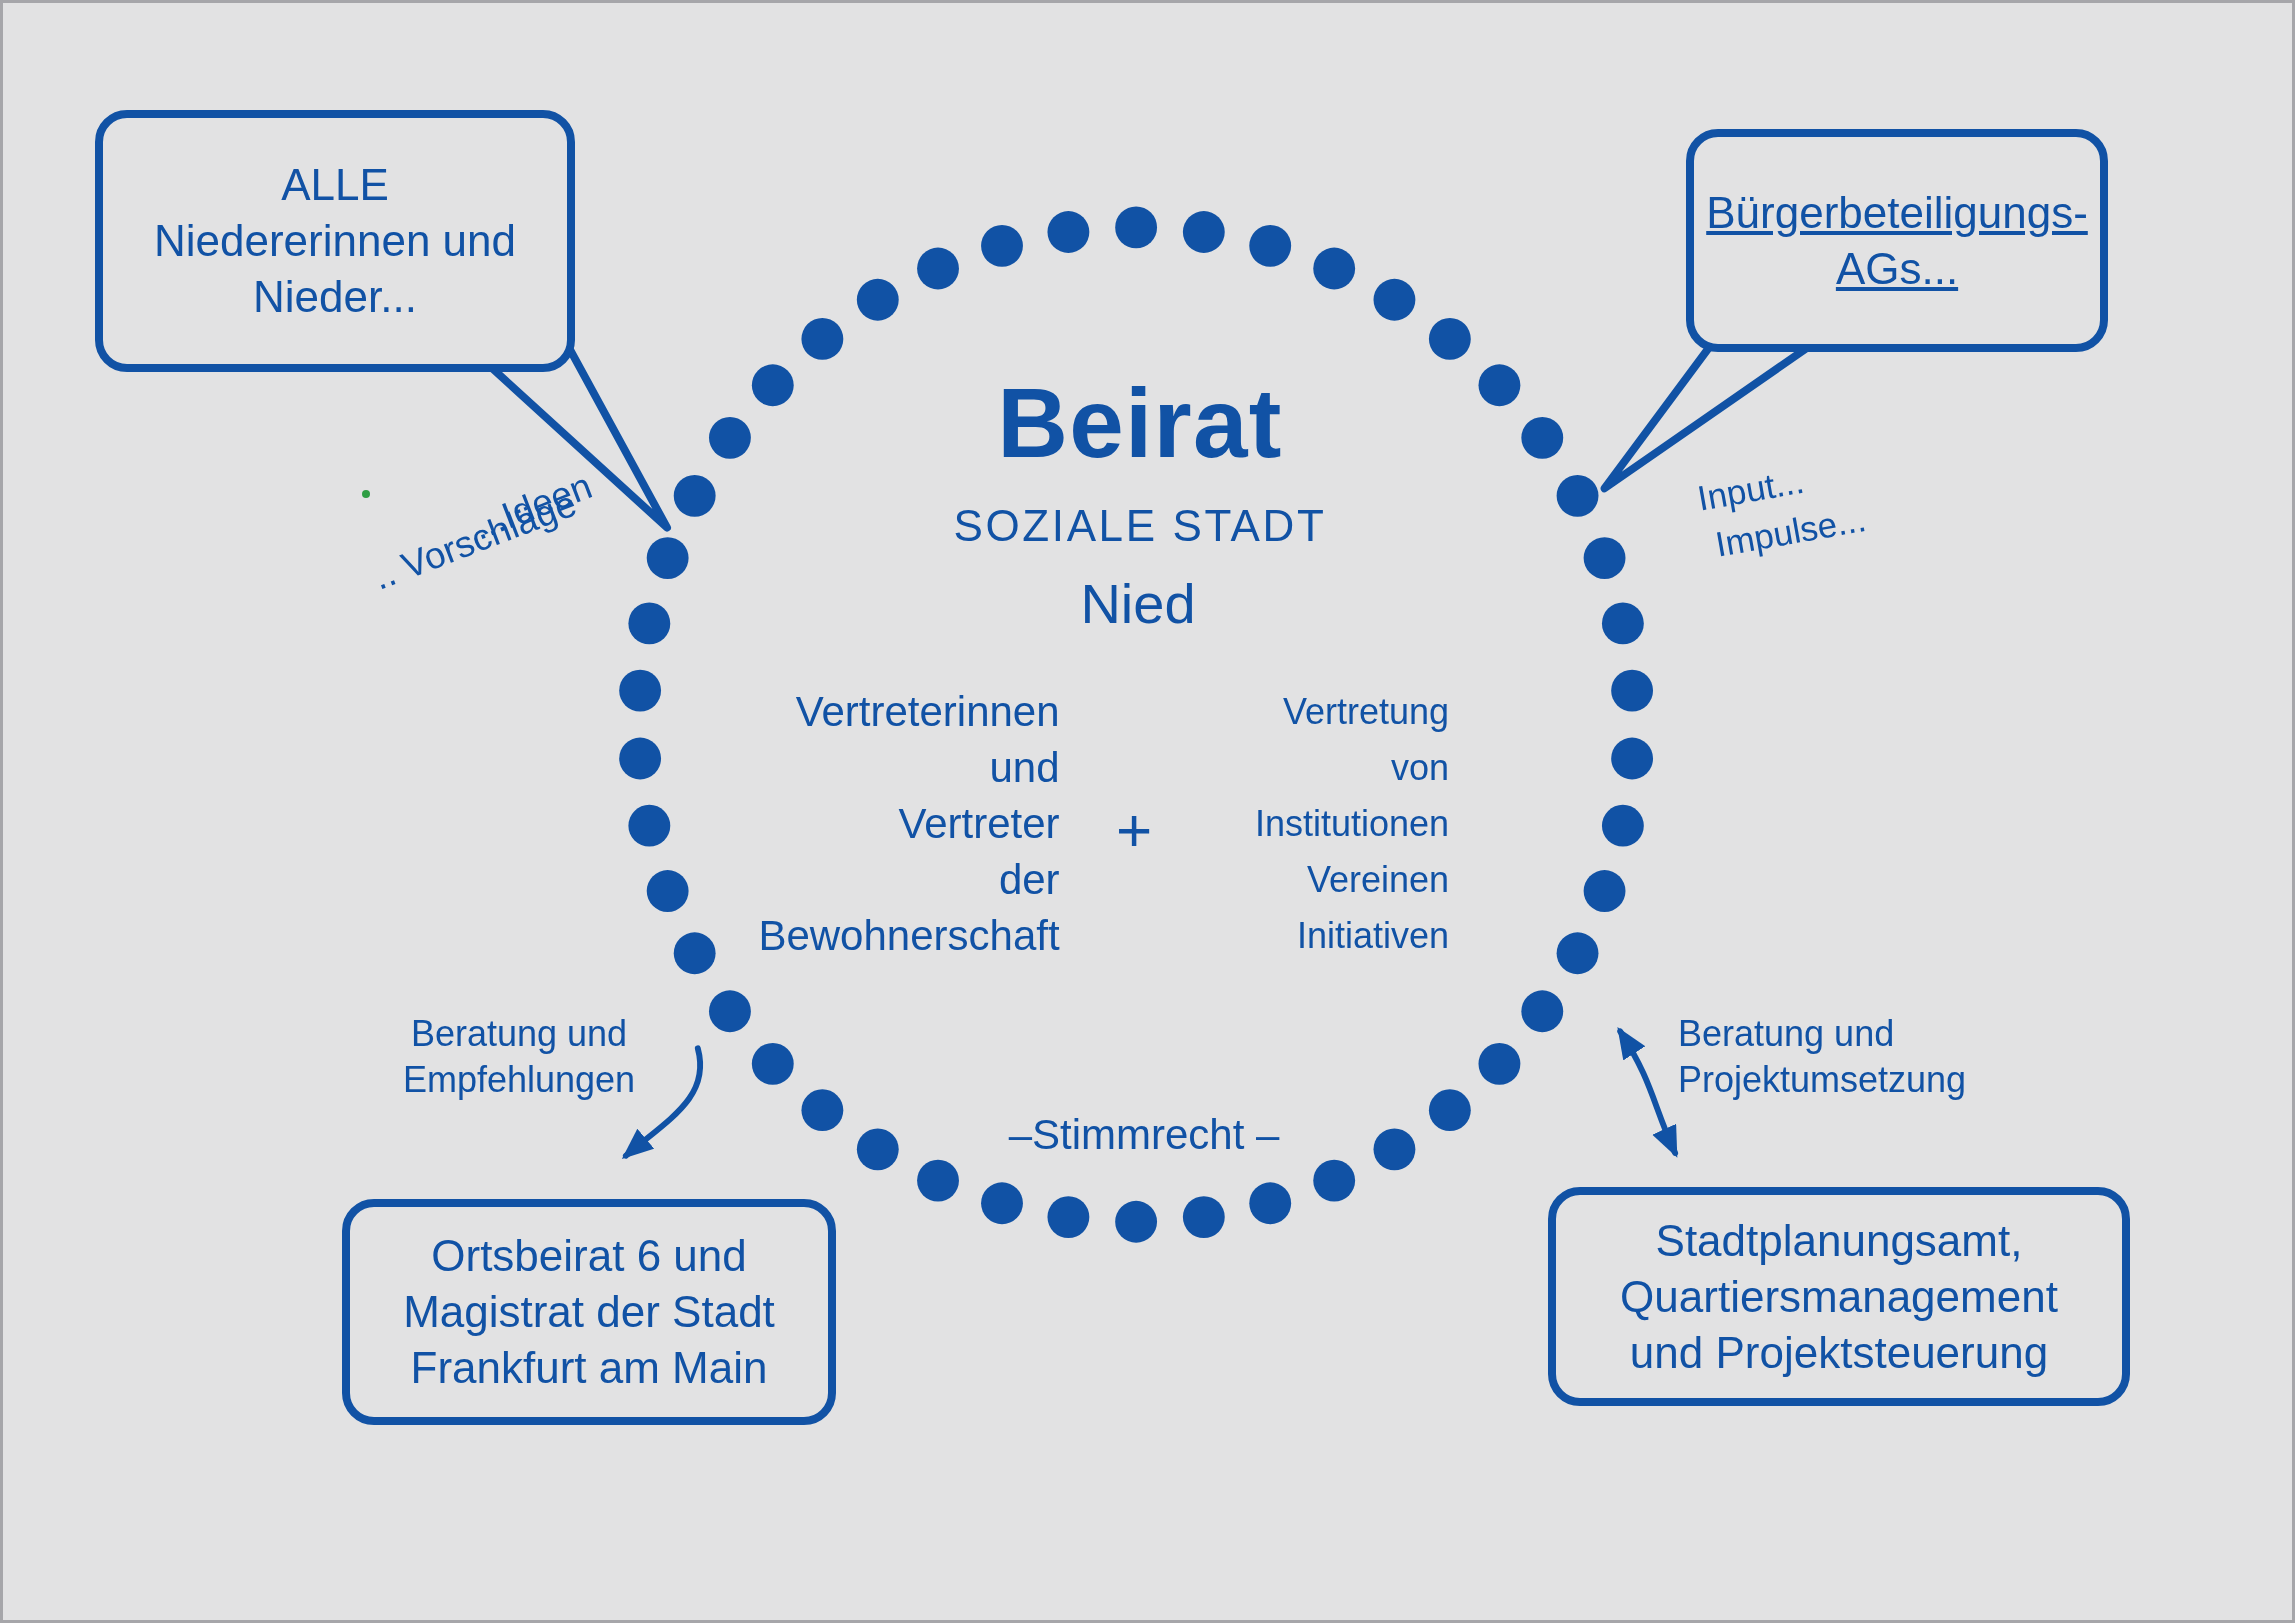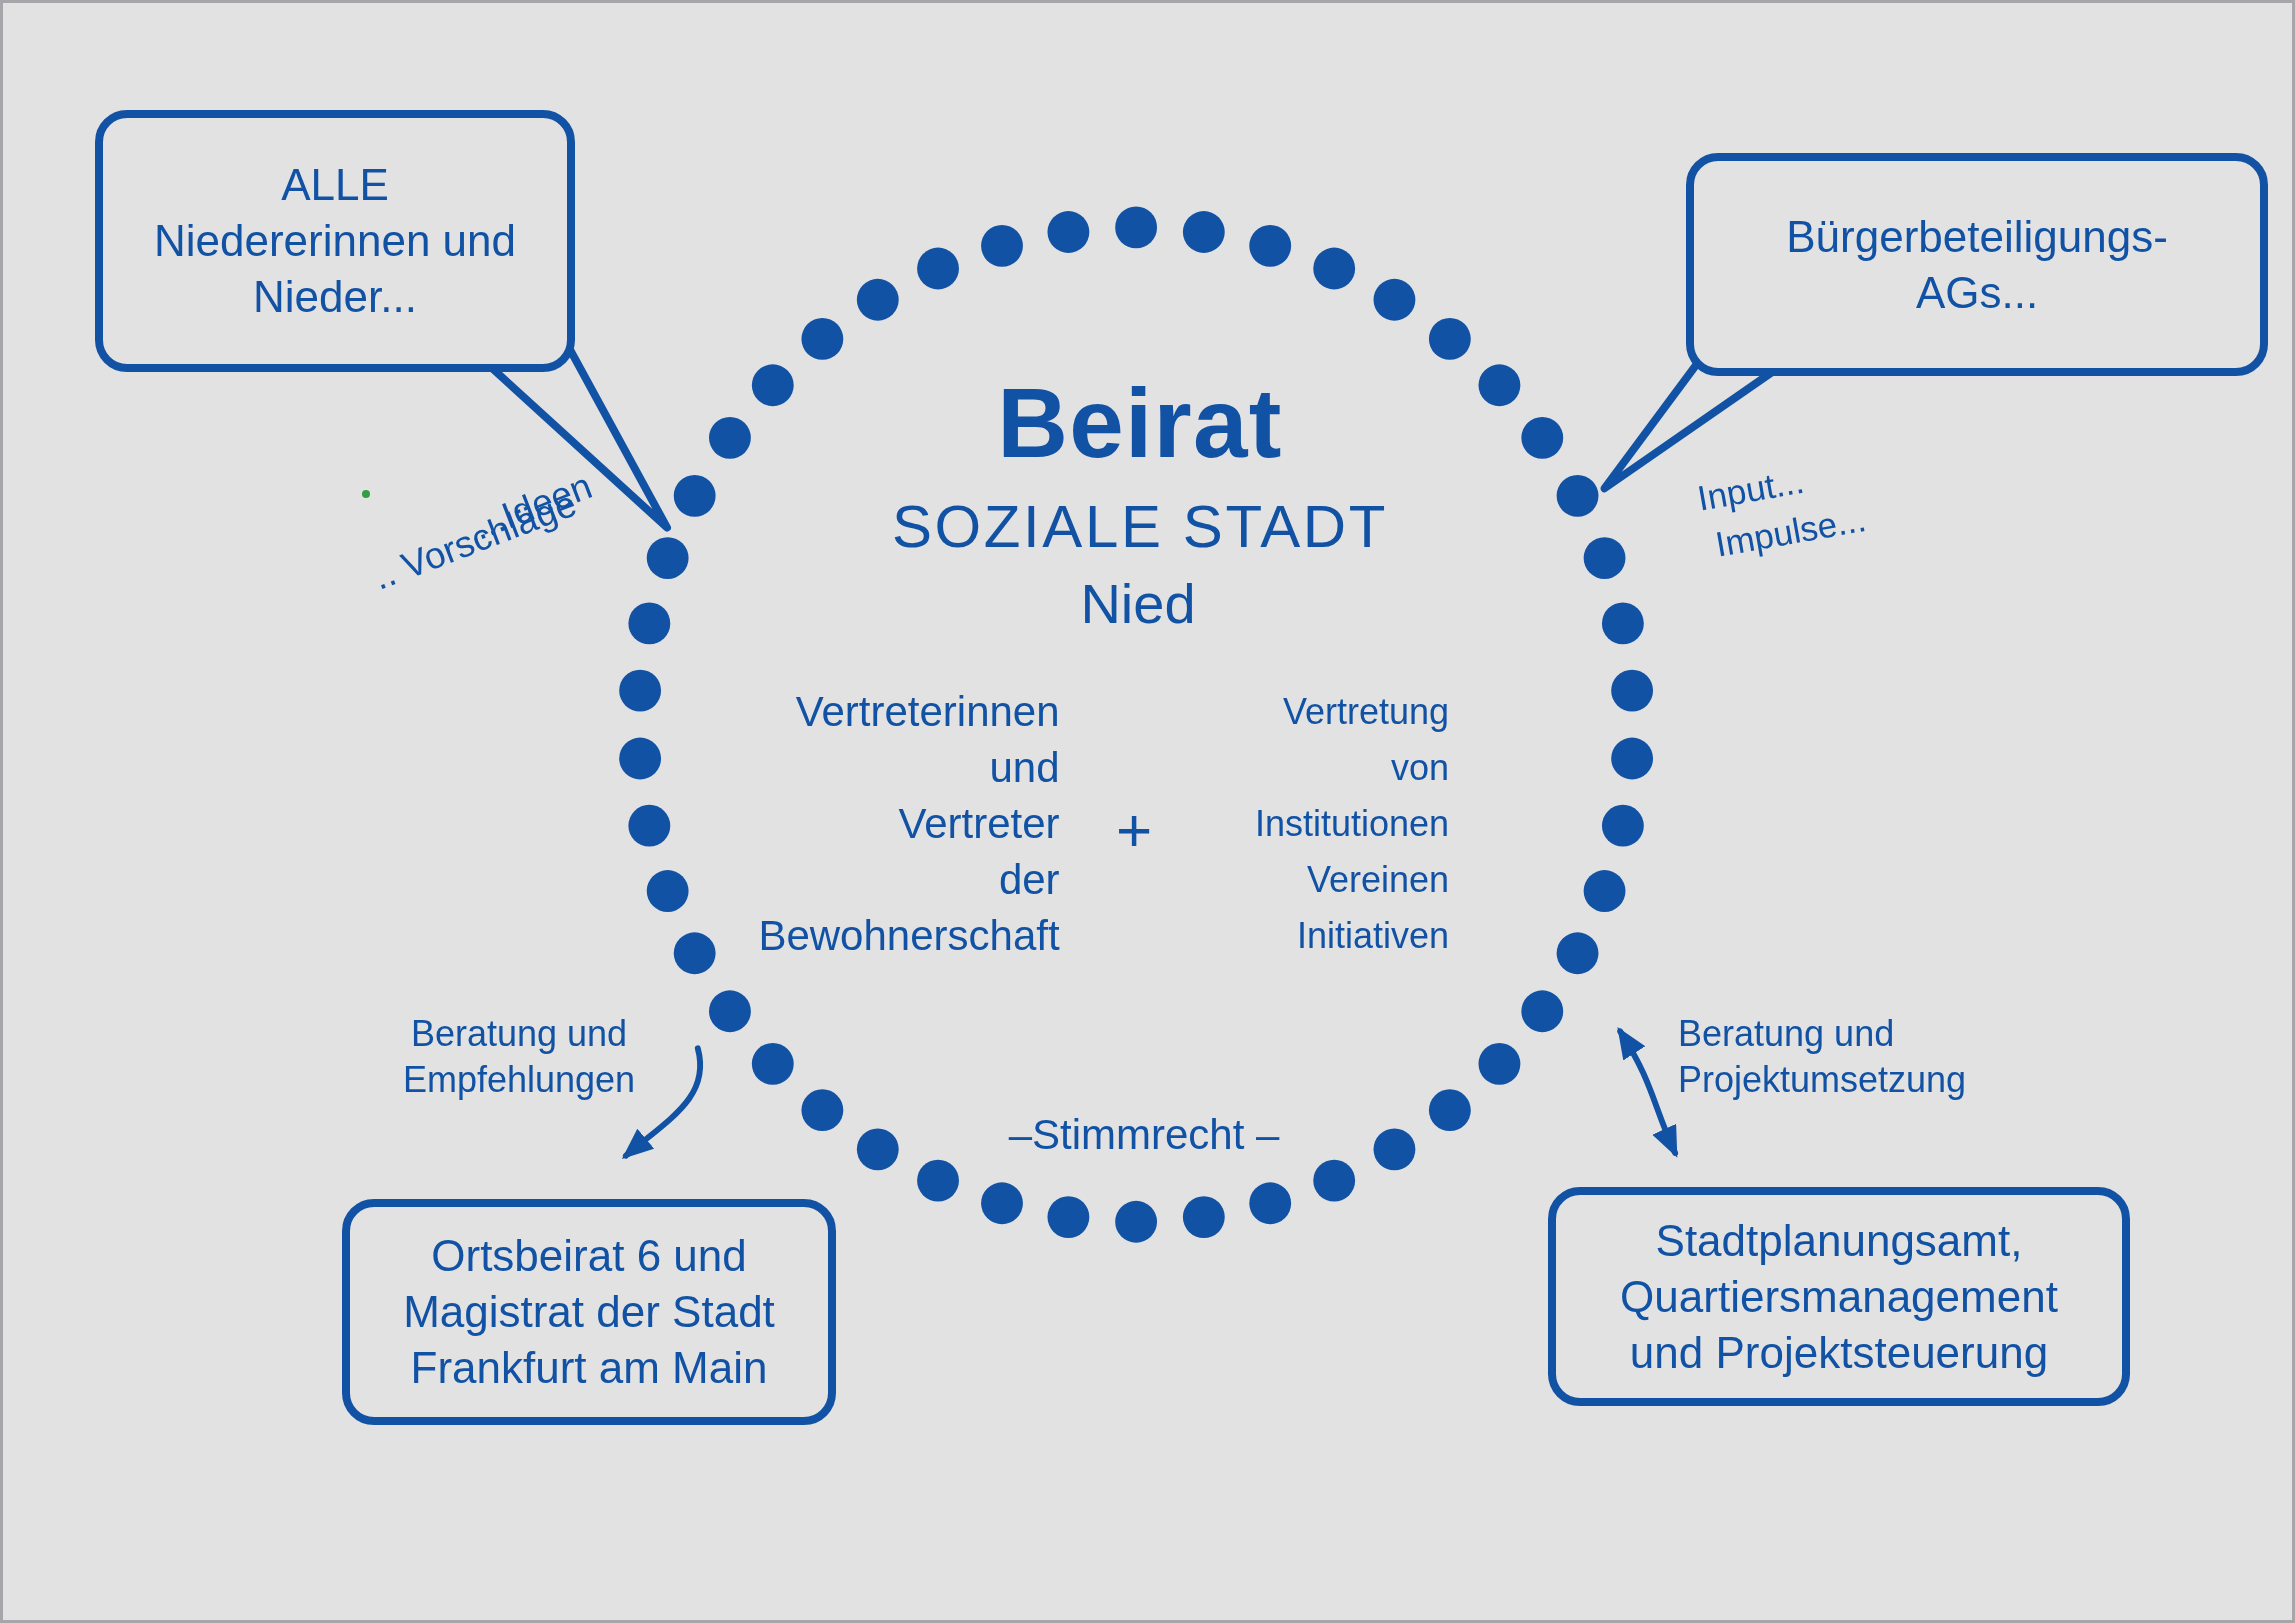--- a/index.html
+++ b/index.html
@@ -49,26 +49,26 @@
     background: var(--background);
     display: flex;
     flex-direction: column;
     justify-content: center;
     text-align: center;
     font-size: 44px;
     line-height: 56px;
     white-space: nowrap;
   }
   #bubble-top-left     { left: 92px;  top: 107px;  width: 480px; height: 262px; }
-  #bubble-top-right    { left: 1683px; top: 150px;  width: 582px; height: 223px; }
+  #bubble-top-right    { left: 1683px; top: 126px;  width: 422px; height: 223px; text-decoration: underline; }
   #box-bottom-left     { left: 339px;  top: 1196px; width: 494px; height: 226px; }
   #box-bottom-right    { left: 1545px; top: 1184px; width: 582px; height: 219px; }
 
   #circle-title    { left: 1137px; top: 420px;  font-size: 98px; font-weight: bold; letter-spacing: 1.3px; }
-  #circle-subtitle { left: 1137px; top: 523px;  font-size: 60px; letter-spacing: 2.6px; }
+  #circle-subtitle { left: 1137px; top: 523px;  font-size: 44px; letter-spacing: 2.6px; }
   #circle-nied     { left: 1135px; top: 600px;  font-size: 56px; }
   #left-column     { left: 906px; top: 821px; font-size: 42px; line-height: 56px; }
   #plus-sign       { left: 1131px; top: 826px; font-size: 62px; }
   #right-column    { left: 1349px; top: 821px; font-size: 36px; line-height: 56px; }
   #bottom-note     { left: 1141px; top: 1132px; font-size: 42px; }
 
   .small-label { font-size: 36px; line-height: 46px; white-space: nowrap; }
   #label-beratung-empfehlungen { left: 516px; top: 1008px; transform: translateX(-50%); text-align: center; }
   #label-beratung-projekt      { left: 1675px; top: 1008px; text-align: left; }
 

